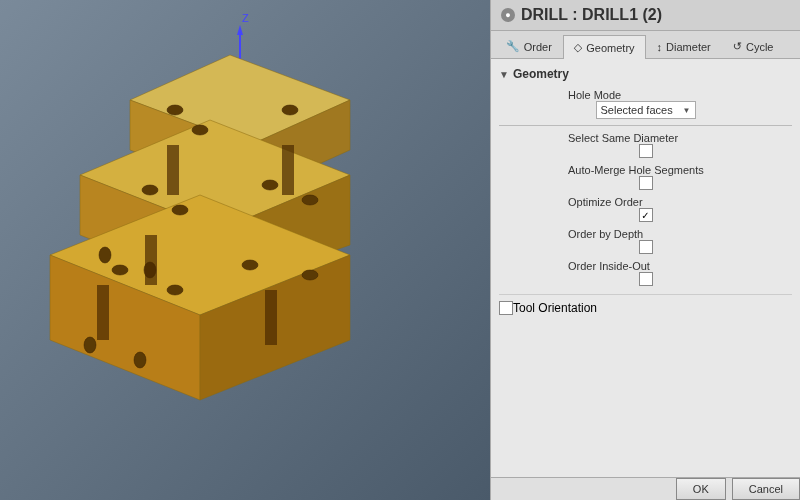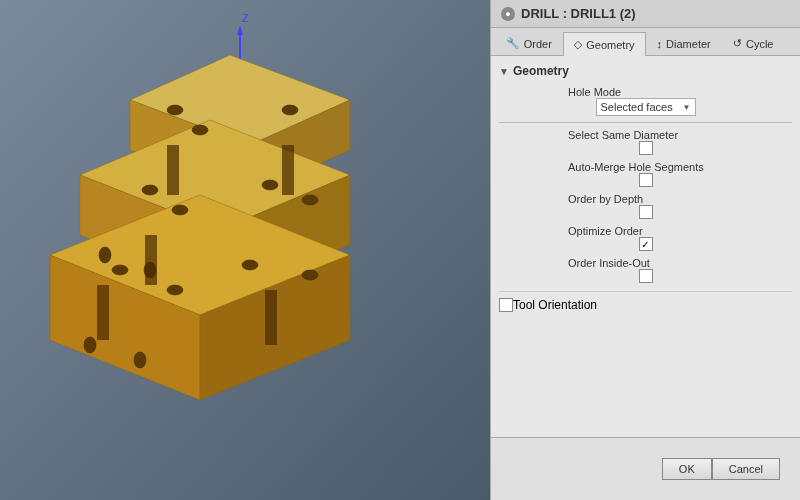--- a/index.html
+++ b/index.html
@@ -49,21 +49,21 @@
       border-radius: 50%;
       display: flex;
       align-items: center;
       justify-content: center;
       font-size: 9px;
       color: white;
       font-weight: bold;
     }
 
     .title-text {
-      font-size: 13px;
+      font-size: 16px;
       font-weight: bold;
       color: #333;
     }
 
     
     .tab-bar {
       display: flex;
       background: #d8d8d8;
       border-bottom: 1px solid #aaa;
       padding: 0 4px;
@@ -185,23 +185,24 @@
       justify-content: center;
       font-size: 10px;
     }
 
     .checkbox-wrapper.checked {
       background: white;
     }
 
     
     .bottom-bar {
-      padding: 20px;
+      padding: 0;
       display: flex;
       justify-content: flex-end;
+      gap: 6px;
       border-top: 1px solid #aaa;
       background: #e0e0e0;
     }
 
     .btn {
       padding: 4px 16px;
       font-size: 11px;
       cursor: pointer;
       border: 1px solid #888;
       background: linear-gradient(to bottom, #f0f0f0, #d8d8d8);
@@ -372,30 +373,30 @@
     </div>
 
     <div class="form-row">
       <span class="form-label">Auto-Merge Hole Segments</span>
       <div class="form-control">
         <div class="checkbox-wrapper"></div>
       </div>
     </div>
 
     <div class="form-row">
+      <span class="form-label">Optimize Order</span>
+      <div class="form-control">
+        <div class="checkbox-wrapper checked">✓</div>
+      </div>
+    </div>
+
+    <div class="form-row">
       <span class="form-label">Order by Depth</span>
       <div class="form-control">
         <div class="checkbox-wrapper"></div>
-      </div>
-    </div>
-
-    <div class="form-row">
-      <span class="form-label">Optimize Order</span>
-      <div class="form-control">
-        <div class="checkbox-wrapper checked">✓</div>
       </div>
     </div>
 
     <div class="form-row">
       <span class="form-label">Order Inside-Out</span>
       <div class="form-control">
         <div class="checkbox-wrapper"></div>
       </div>
     </div>
 

